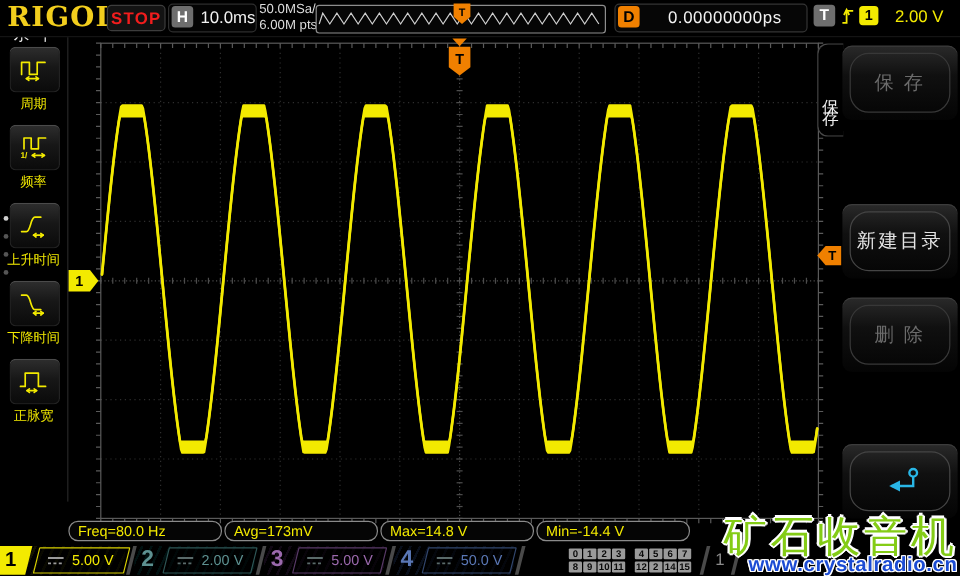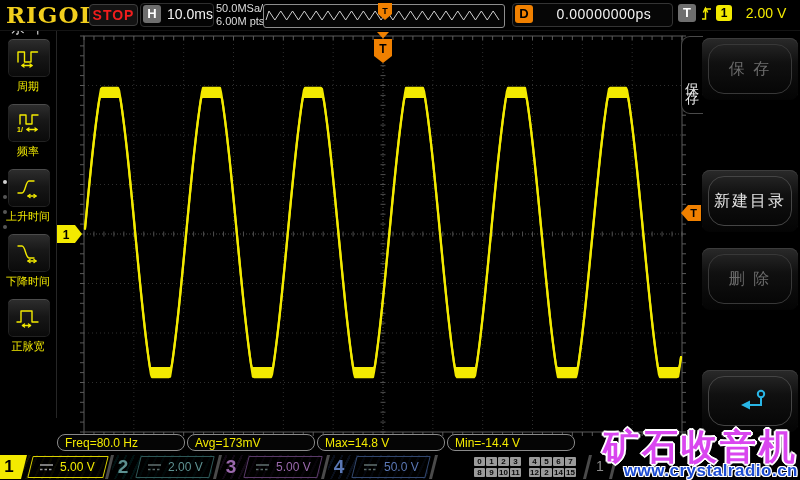--- a/index.html
+++ b/index.html
@@ -86,21 +86,21 @@
   .la{position:absolute;top:0;height:24px;}
   .la-label{position:absolute;left:4px;top:1px;font-size:12px;font-weight:bold;color:#dcdcdc;margin-top:28px;}
   .la-grid{position:absolute;left:38px;top:2px;}
   .la-row{display:flex;height:10px;margin-bottom:1px;}
   .la-cell{width:11px;height:9px;margin-right:1px;background:#9a9a9a;color:#0a0a0a;font-size:8px;font-weight:bold;
            text-align:center;line-height:9px;border-radius:1px;}
   .la-cell.gap{margin-left:7px;}
   .la-suffix{position:absolute;left:160px;top:2px;color:#8b8b8b;font-size:14px;}
   
   .wm{position:absolute;right:2px;top:429px;text-align:right;z-index:50;pointer-events:none;}
-  .wm-title{font-size:36px;font-weight:bold;color:#d946ef;letter-spacing:3px;line-height:36px;
+  .wm-title{font-size:36px;font-weight:normal;color:#84cc16;letter-spacing:3px;line-height:36px;
     text-shadow:-2px 0 0 #fff,2px 0 0 #fff,0 -2px 0 #fff,0 2px 0 #fff,-1px -1px 0 #fff,1px -1px 0 #fff,-1px 1px 0 #fff,1px 1px 0 #fff;}
   .wm-url{font-size:17px;font-weight:bold;color:#1c4cd3;letter-spacing:.5px;margin-top:-4px;
     text-shadow:-1px 0 0 #fff,1px 0 0 #fff,0 -1px 0 #fff,0 1px 0 #fff,-1px -1px 0 #fff,1px 1px 0 #fff,1px -1px 0 #fff,-1px 1px 0 #fff;}
 </style>
 </head>
 <body>
 
 <div id="app">
 
   <div class="topbar">

